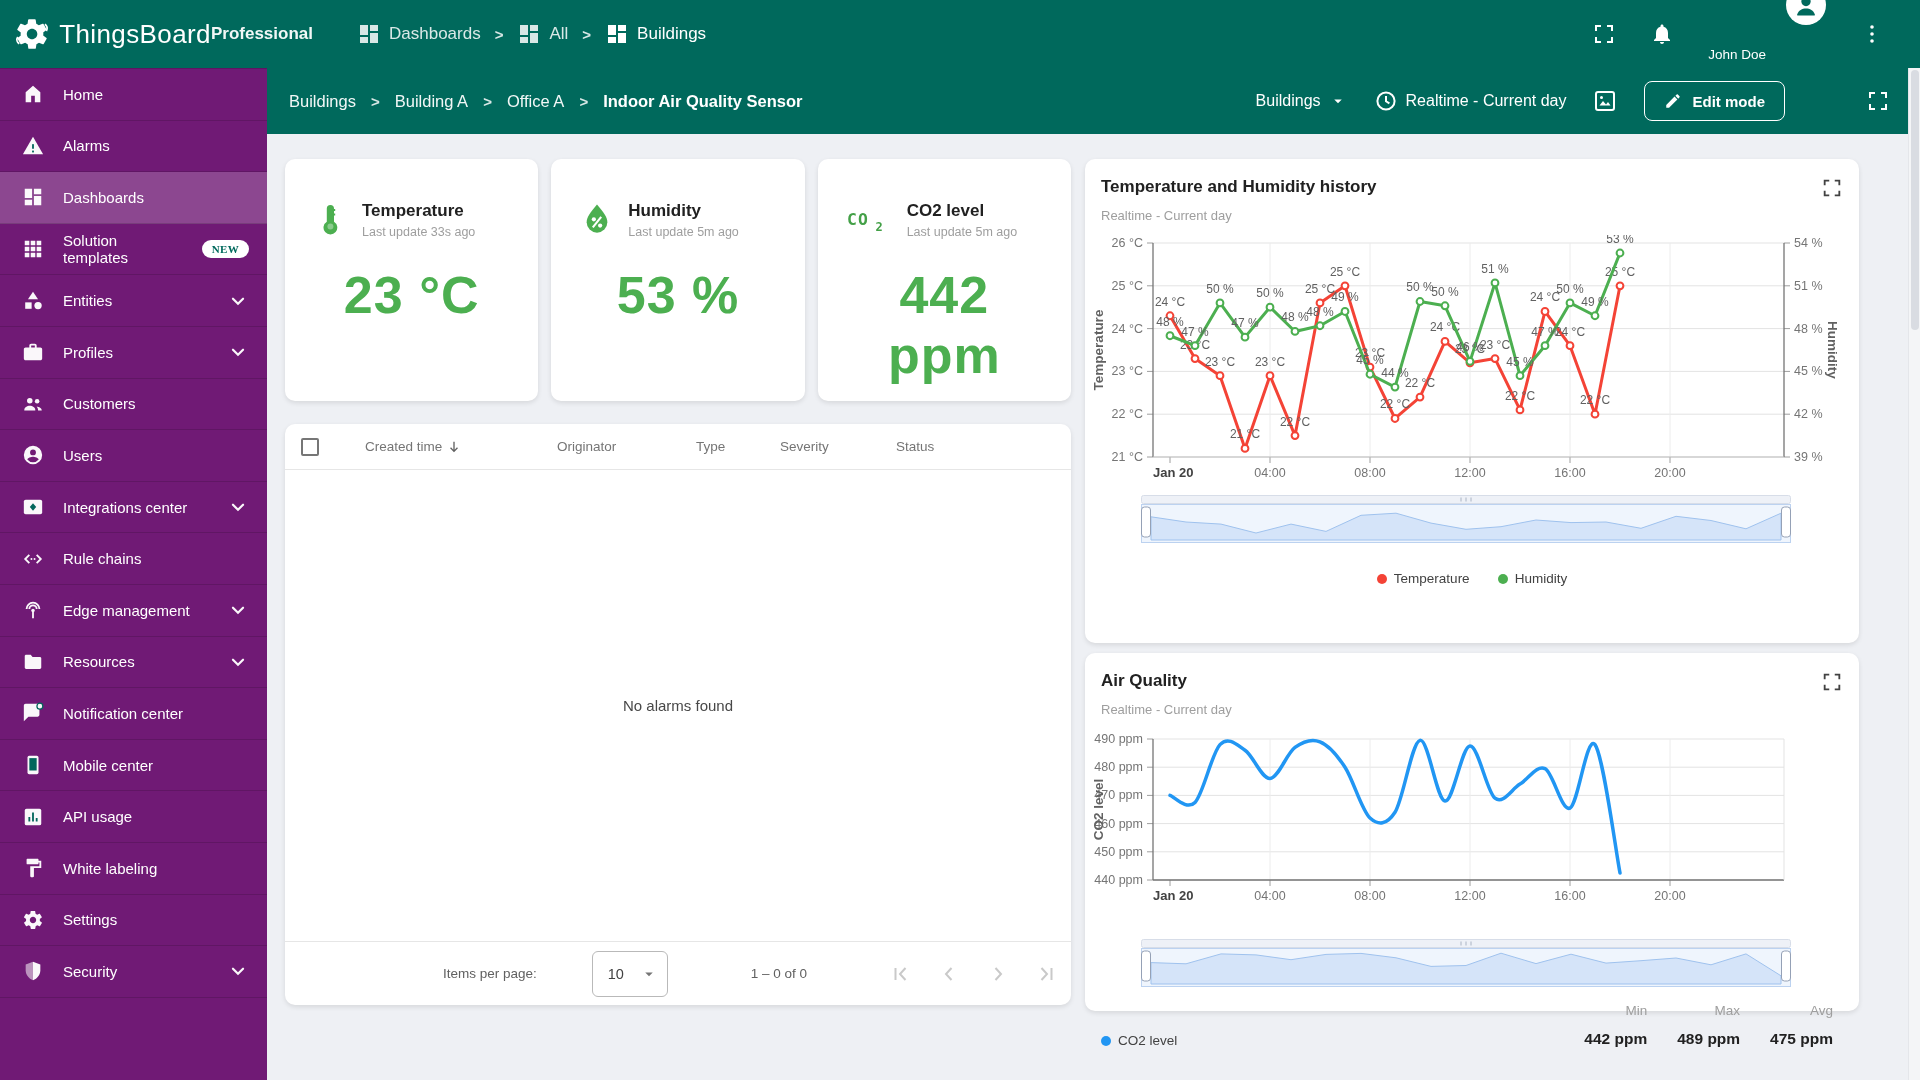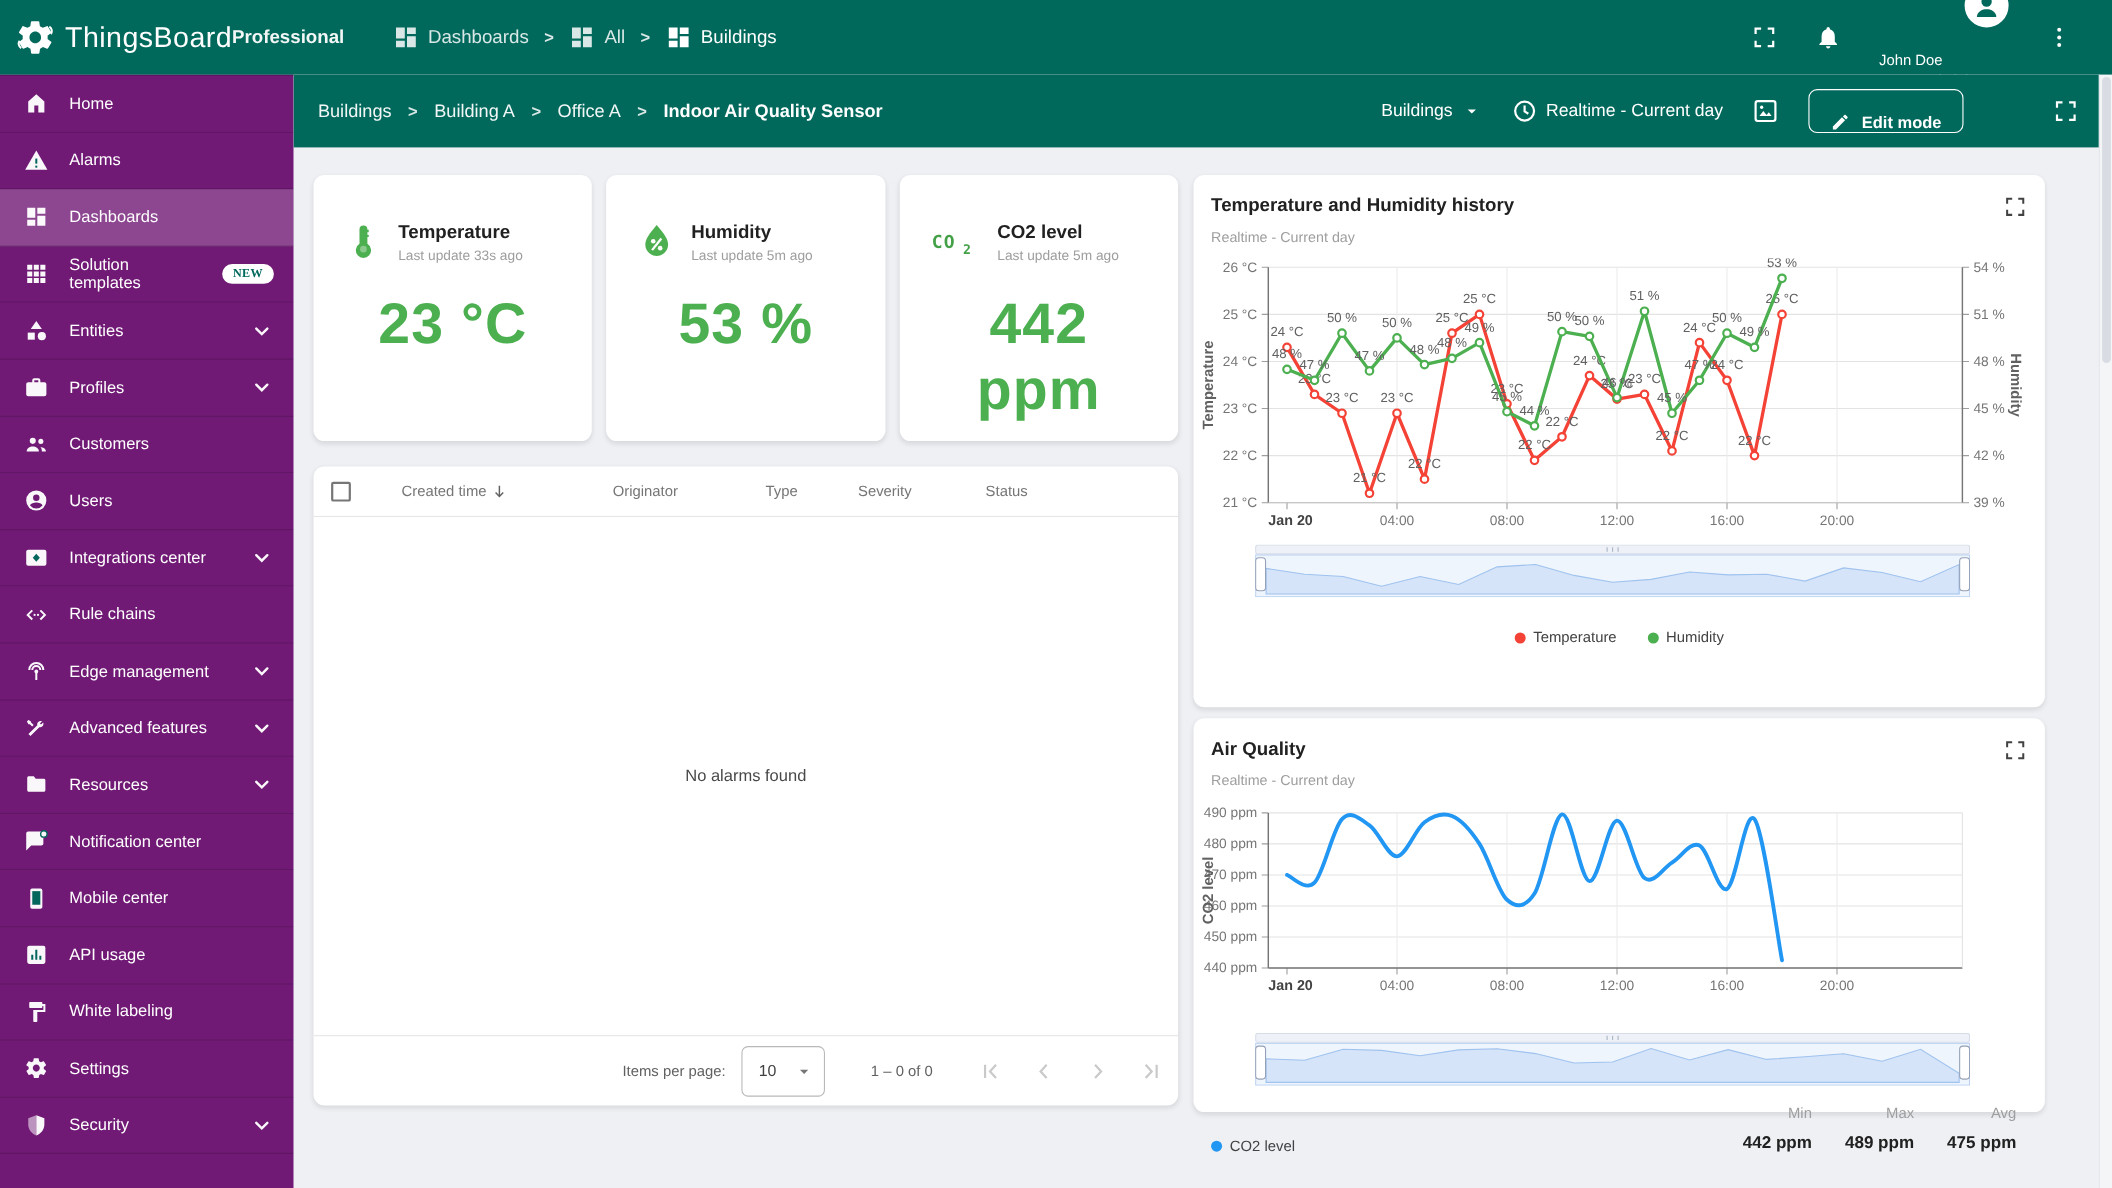--- a/index.html
+++ b/index.html
@@ -37,21 +37,21 @@
   .side-badge { margin-left:auto; background:#fff; color:#00695C; font-size:11px; font-weight:bold; padding:3px 10px; border-radius:10px; letter-spacing:.3px;font-family:Liberation Serif, serif; }
 
   .content { flex:1; display:flex; flex-direction:column; background:#eef0f4; position:relative; }
   .toolbar { height:66px; flex:none; background:#00695C; color:#fff; display:flex; align-items:center; padding:0 30px 0 22px; }
   .tb-crumb { display:flex; align-items:center; gap:10px; font-size:16.5px; }
   .tb-crumb .crumb-item { color:#fff; opacity:.95; }
   .tb-crumb .crumb-item.current { font-weight:700; opacity:1; }
   .tb-actions { margin-left:auto; display:flex; align-items:center; gap:27px; }
   .entity-dd, .timewindow { display:flex; align-items:center; gap:8px; font-size:16px; cursor:pointer; }
   .dd-caret { width:18px; height:18px; }
-  .edit-btn { display:flex; gap:10px; align-items:flex-end; border:1px solid #fff; border-radius:8px; height:40px; padding:0 19px; font-size:15px; font-weight:600; cursor:pointer; }
+  .edit-btn { display:flex; gap:10px; align-items:center; border:1px solid #fff; border-radius:8px; height:40px; padding:0 19px; font-size:15px; font-weight:600; cursor:pointer; }
   .edit-btn .ic { width:18px; height:18px; }
 
   .content-scroll { flex:1; display:flex; gap:14px; padding:25px 0 0 18px; }
   .col-left { width:786px; flex:none; display:flex; flex-direction:column; }
   .col-right { width:774px; flex:none; display:flex; flex-direction:column; }
 
   .card { background:#fff; border-radius:10px; box-shadow:0 2px 5px rgba(0,0,0,.1); }
 
   
   .metrics-row { display:grid; grid-template-columns:repeat(3,1fr); gap:13px; height:242px; }
@@ -67,21 +67,21 @@
   .alarms-card { margin-top:23px; height:581px; display:flex; flex-direction:column; }
   .al-head { height:62px; flex:none; display:flex; align-items:center; padding:0 16px; }
   .al-title { font-size:16.5px; font-weight:500; color:#212121; }
   .al-actions { margin-left:auto; display:flex; gap:21px; color:#3c3c3c; }
   .al-actions .ic { width:22px; height:22px; cursor:pointer; }
   .tbl-head { display:grid; grid-template-columns:64px 192px 139px 84px 116px 1fr; align-items:center; height:46px; flex:none; border-bottom:1px solid #e6e6e6; color:#757575; font-size:13.5px; padding-left:16px; }
   .th-cell { display:flex; align-items:center; gap:4px; cursor:pointer; }
   .sort-ic { width:16px; height:16px; color:#616161; }
   .checkbox { width:18px; height:18px; border:2px solid #767676; border-radius:2px; cursor:pointer; }
   .tbl-empty { flex:1; display:flex; align-items:center; justify-content:center; font-size:15px; color:#484848; }
-  .tbl-foot { border-top:1px solid #e6e6e6; height:64px; flex:none; display:flex; align-items:center; justify-content:flex-end; color:#616161; font-size:13.5px; padding-right:12px; }
+  .tbl-foot { border-top:1px solid #e6e6e6; height:64px; flex:none; display:flex; align-items:center; justify-content:flex-end; color:#616161; font-size:13.5px; padding-right:12px;gap:41px; }
   .pp-select { width:76px; height:46px; border:1px solid #b9b9b9; border-radius:6px; display:flex; align-items:center; justify-content:space-between; padding:0 9px 0 15px; color:#424242; font-size:14.5px; margin-left:14px; cursor:pointer; }
   .pp-select .ic { width:18px; height:18px; color:#757575; }
   .range-lbl { margin:0 40px 0 42px; }
   .pagers { display:flex; gap:25px; color:#c9c9c9; }
   .pagers .ic { width:24px; height:24px; }
 
   
   .chart-card { height:484px; }
   .airq-card { margin-top:10px; height:358px; }
   .card-head { display:flex; justify-content:space-between; align-items:flex-start; padding:18px 16px 0 16px; }
@@ -297,34 +297,20 @@
         </div>
         <div class="side-item">
           <span class="ic ">
             <svg viewBox="0 0 24 24">
               <path fill="none" stroke="currentColor" stroke-width="2" d="M5 11a7 7 0 0 1 14 0M8 11a4 4 0 0 1 8 0"></path>
               <circle cx="12" cy="12.5" r="1.9" fill="currentColor"></circle>
               <path fill="currentColor" d="M11 13.5h2V21h-2z"></path>
             </svg>
           </span>
           <span class="side-label">Edge management</span>
-          <span class="ic side-chevron">
-            <svg viewBox="0 0 24 24">
-              <path fill="none" stroke="currentColor" stroke-width="2.4" stroke-linecap="round" d="M6.5 9.5 12 15l5.5-5.5"></path>
-            </svg>
-          </span>
-        </div>
-        <div class="side-item">
-          <span class="ic ">
-            <svg viewBox="0 0 24 24">
-              <path fill="currentColor" d="M4.2 17.8 13 9c-.3-1 0-2.2.9-3.1 1-1 2.6-1.3 3.8-.7L15.6 7.3l1.1 1.1 2.1-2.1c.6 1.2.3 2.8-.7 3.8-.9.9-2.1 1.2-3.1.9l-8.8 8.8-2-2z"></path>
-              <path fill="currentColor" d="M6.6 6.1 9.4 8.9 7.9 10.4 5.6 8.1H4.2L2.7 5.3l1.4-1.4 2.5 1.2z"></path>
-            </svg>
-          </span>
-          <span class="side-label">Advanced features</span>
           <span class="ic side-chevron">
             <svg viewBox="0 0 24 24">
               <path fill="none" stroke="currentColor" stroke-width="2.4" stroke-linecap="round" d="M6.5 9.5 12 15l5.5-5.5"></path>
             </svg>
           </span>
         </div>
         <div class="side-item">
           <span class="ic ">
             <svg viewBox="0 0 24 24">
               <path fill="currentColor" d="M3 5.5C3 4.7 3.7 4 4.5 4h5l2 2.5h8c.8 0 1.5.7 1.5 1.5v10c0 .8-.7 1.5-1.5 1.5h-15C3.7 19.5 3 18.8 3 18z"></path>

